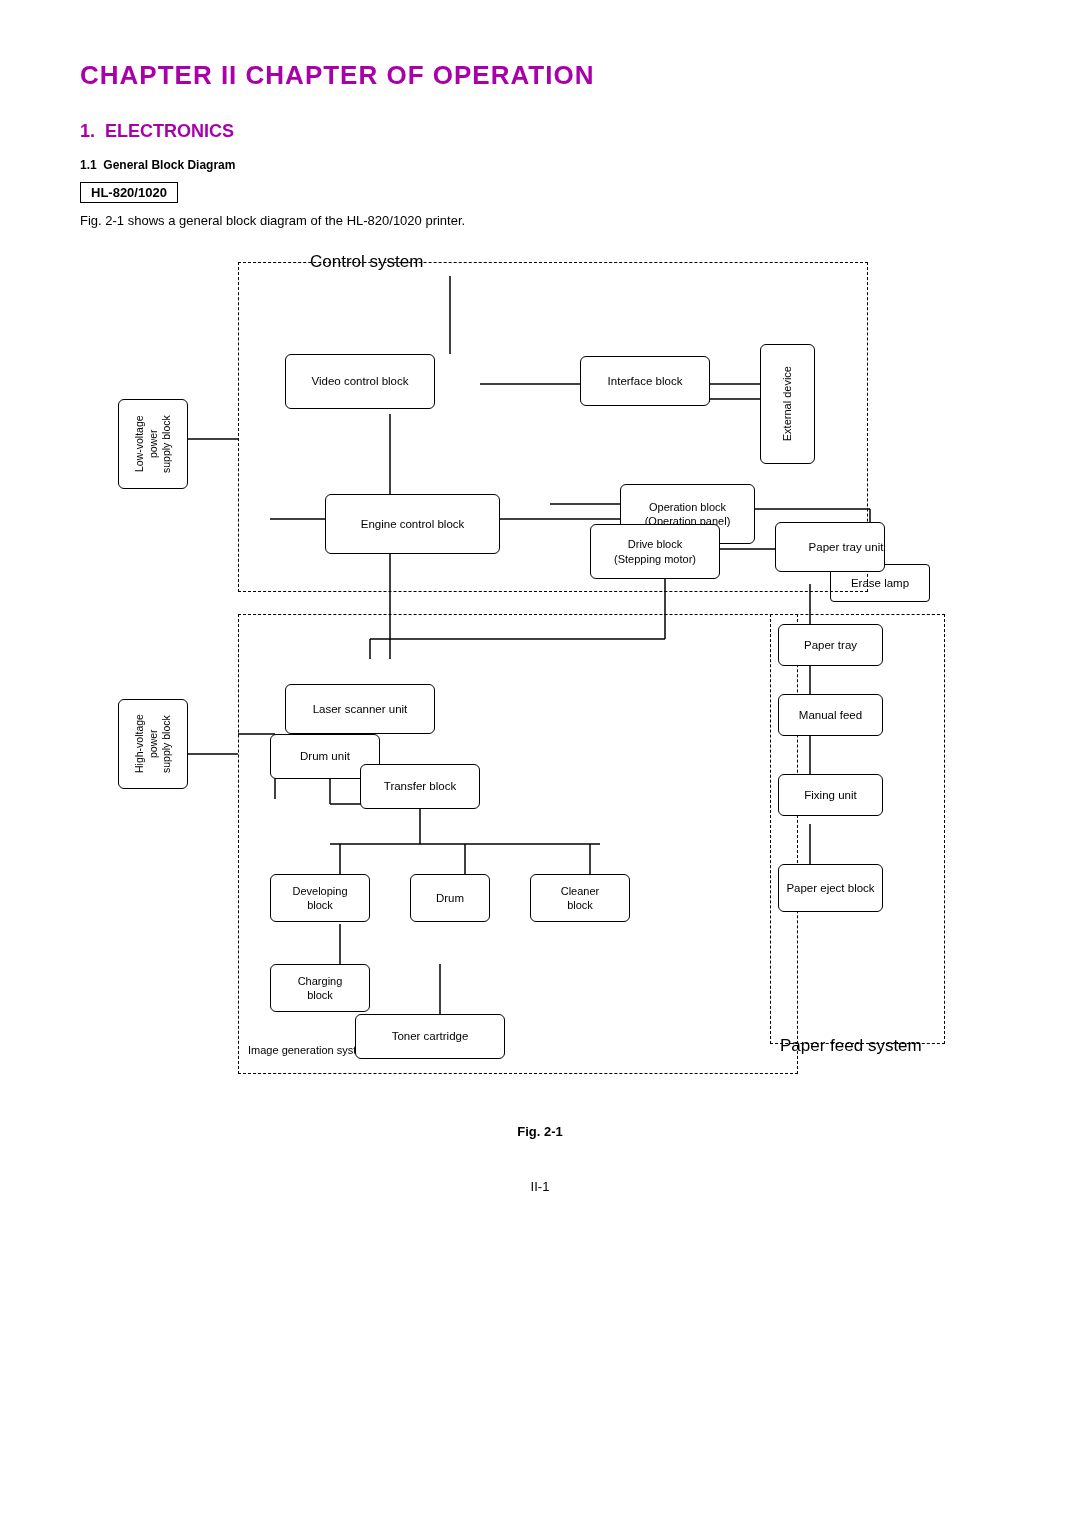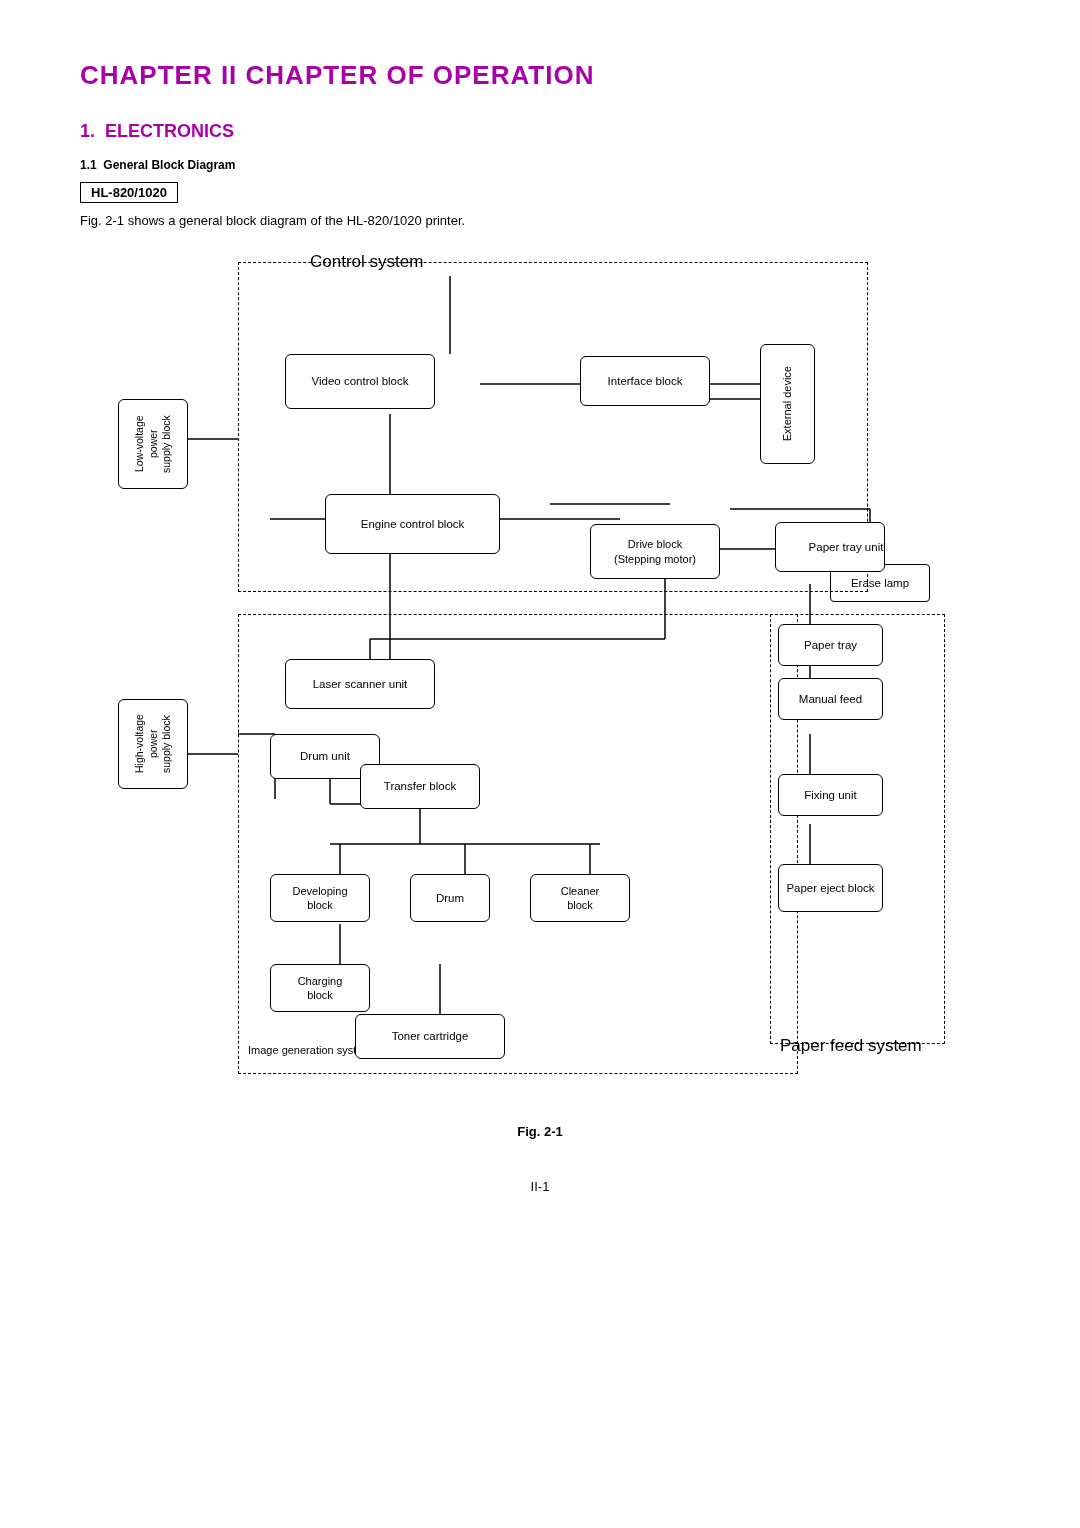--- a/index.html
+++ b/index.html
@@ -182,43 +182,47 @@
   <div class="block" style="left:175px; top:110px; width:150px; height:55px;">Video control block</div>
 
   <div class="block" style="left:470px; top:112px; width:130px; height:50px;">Interface block</div>
 
   <div class="block" style="left:650px; top:100px; width:55px; height:120px; border-radius:6px;">
     <span style="writing-mode:vertical-rl; transform:rotate(180deg); font-size:11px;">External device</span>
   </div>
 
   <div class="block" style="left:215px; top:250px; width:175px; height:60px;">Engine control block</div>
 
+  <div class="block" style="left:510px; top:240px; width:135px; height:60px;">
+    <span style="white-space:pre-line; font-size:11px;">Operation block
+(Operation panel)</span>
+  </div>
 
   <div class="block" style="left:720px; top:320px; width:100px; height:38px; border-radius:4px;">Erase lamp</div>
 
   <div class="dashed-region" style="left:128px; top:18px; width:630px; height:330px;"></div>
 
   <div class="dashed-region" style="left:128px; top:370px; width:560px; height:460px;"></div>
   <div style="position:absolute; bottom:58px; left:138px; font-size:11px;">Image generation system</div>
 
   <div class="dashed-region" style="left:660px; top:370px; width:175px; height:430px;"></div>
   <div style="position:absolute; bottom:58px; left:670px; font-size:17px;">Paper feed system</div>
 
-  <div class="block" style="left:175px; top:415px; width:150px; height:50px;text-align:right;">Laser scanner unit</div>
+  <div class="block" style="left:175px; top:440px; width:150px; height:50px;text-align:right;">Laser scanner unit</div>
 
   <div class="block" style="left:480px; top:280px; width:130px; height:55px;">
     <span style="white-space:pre-line; font-size:11px;">Drive block
 (Stepping motor)</span>
   </div>
 
   <div class="block" style="left:665px; top:278px; width:110px; height:50px;padding-left:32px;">Paper tray unit</div>
 
   <div class="block" style="left:668px; top:380px; width:105px; height:42px;">Paper tray</div>
 
-  <div class="block" style="left:668px; top:434px; width:105px; height:42px;">Manual feed</div>
+  <div class="block" style="left:668px; top:450px; width:105px; height:42px;">Manual feed</div>
 
   <div class="block" style="left:668px; top:530px; width:105px; height:42px;">Fixing unit</div>
 
   <div class="block" style="left:668px; top:620px; width:105px; height:48px;">Paper eject block</div>
 
   <div class="block" style="left:160px; top:490px; width:110px; height:45px;">Drum unit</div>
 
   <div class="block" style="left:250px; top:520px; width:120px; height:45px;">Transfer block</div>
 
   <div class="block" style="left:160px; top:630px; width:100px; height:48px;">

